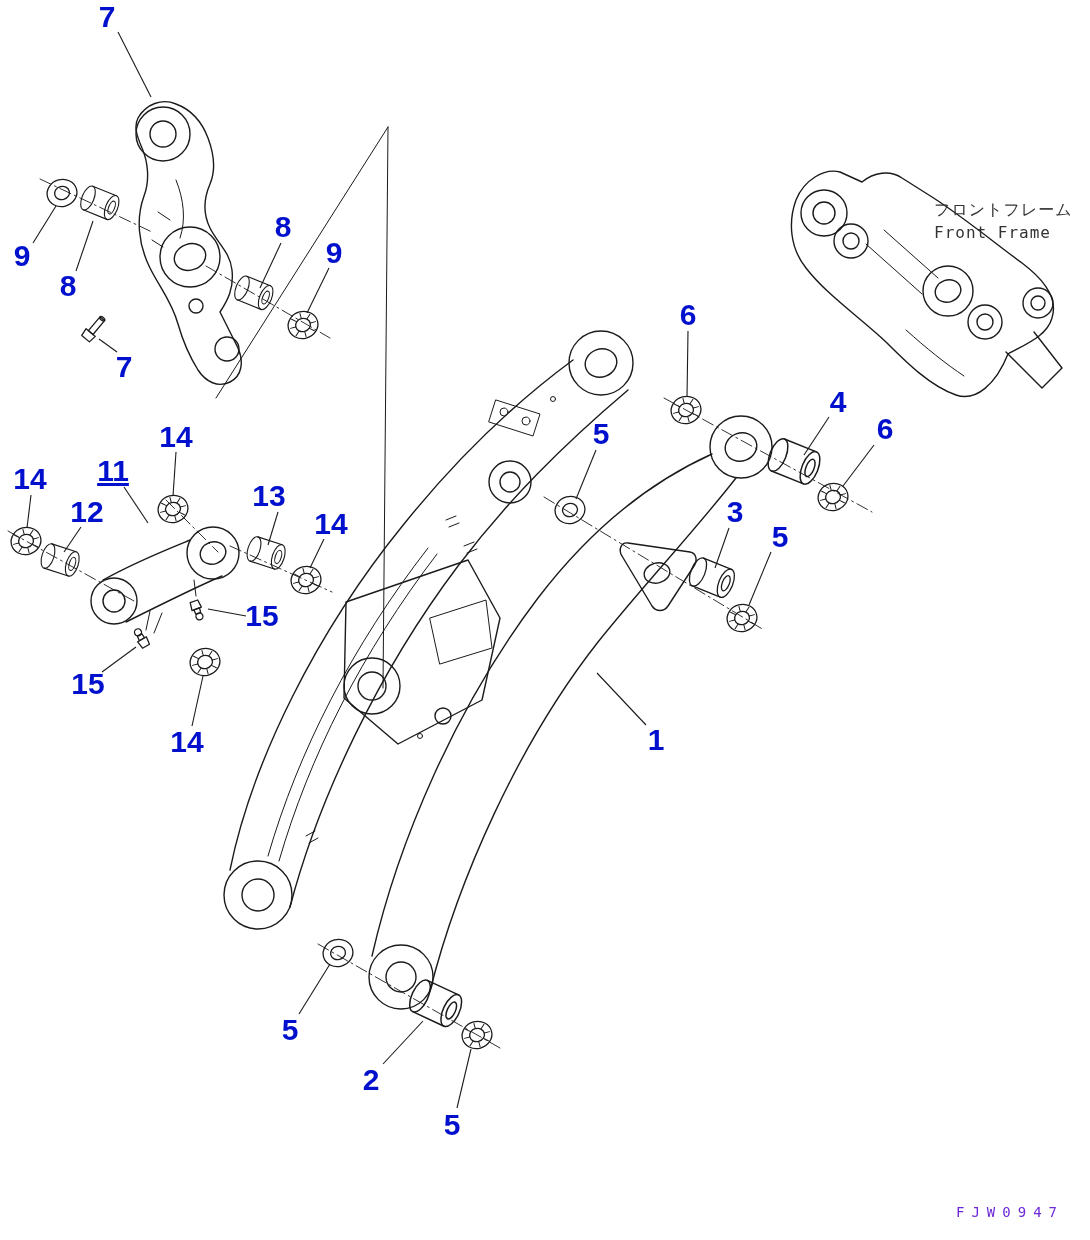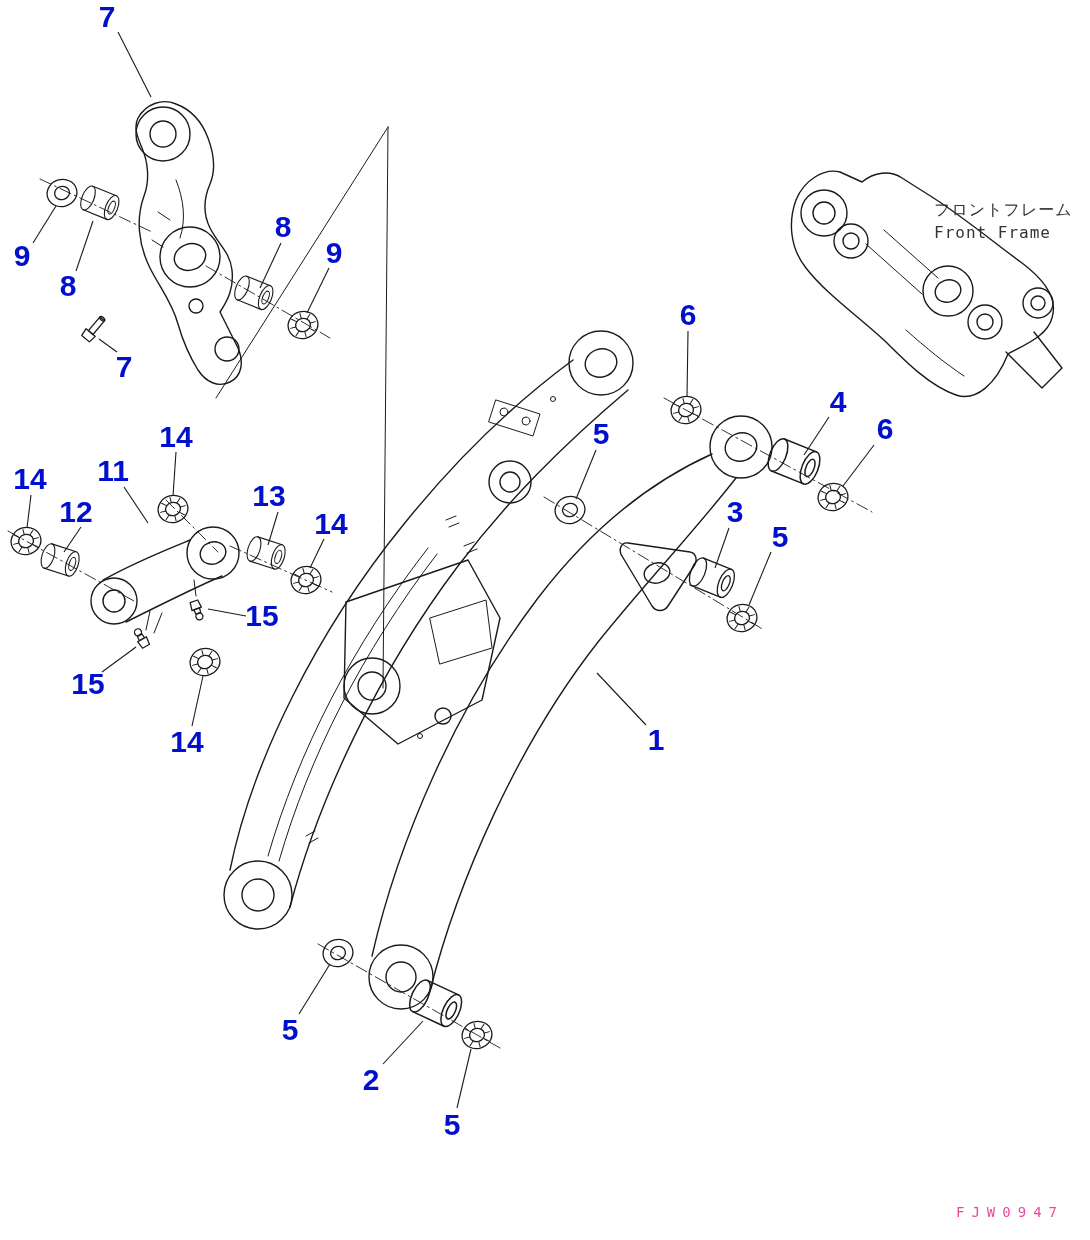--- a/index.html
+++ b/index.html
@@ -15,21 +15,21 @@
     color:var(--accent); font-weight:bold; font-size:30px; line-height:1;
     font-family:"Liberation Sans", sans-serif; white-space:nowrap;
   }
   .frame-label{
     position:absolute; left:934px; top:198px; width:160px;
     font-family:"DejaVu Sans Mono", monospace; font-size:16px; line-height:1.45;
     color:#333333; letter-spacing:1px; white-space:nowrap;
   }
   .drawing-code{
     position:absolute; left:956px; top:1204px;
-    font-family:"DejaVu Sans Mono", monospace; font-size:14px; color:#ec4899;
+    font-family:"DejaVu Sans Mono", monospace; font-size:14px; color:#6d28d9;
     letter-spacing:7px; white-space:nowrap;
   }
 </style>
 </head>
 <body>
 
 <div class="page">
 
   <svg class="artwork" viewBox="0 0 1090 1240" xmlns="http://www.w3.org/2000/svg">
     <defs>
@@ -219,22 +219,22 @@
 
   <div class="callout-layer">
       <span class="callout" style="left: 107px; top: 17px;">7</span>
       <span class="callout" style="left: 22px; top: 256px;">9</span>
       <span class="callout" style="left: 68px; top: 286px;">8</span>
       <span class="callout" style="left: 283px; top: 227px;">8</span>
       <span class="callout" style="left: 334px; top: 253px;">9</span>
       <span class="callout" style="left: 124px; top: 367px;">7</span>
       <span class="callout" style="left: 176px; top: 437px;">14</span>
       <span class="callout" style="left: 30px; top: 479px;">14</span>
-      <span class="callout" style="left: 113px; top: 471px;">11</span>
-      <span class="callout" style="left: 76px; top: 512px;">12</span>
+      <span class="callout" style="left: 113px; top: 471px; text-decoration: underline;">11</span>
+      <span class="callout" style="left: 87px; top: 512px;">12</span>
       <span class="callout" style="left: 269px; top: 496px;">13</span>
       <span class="callout" style="left: 331px; top: 524px;">14</span>
       <span class="callout" style="left: 262px; top: 616px;">15</span>
       <span class="callout" style="left: 88px; top: 684px;">15</span>
       <span class="callout" style="left: 187px; top: 742px;">14</span>
       <span class="callout" style="left: 688px; top: 315px;">6</span>
       <span class="callout" style="left: 601px; top: 434px;">5</span>
       <span class="callout" style="left: 838px; top: 402px;">4</span>
       <span class="callout" style="left: 885px; top: 429px;">6</span>
       <span class="callout" style="left: 735px; top: 512px;">3</span>

